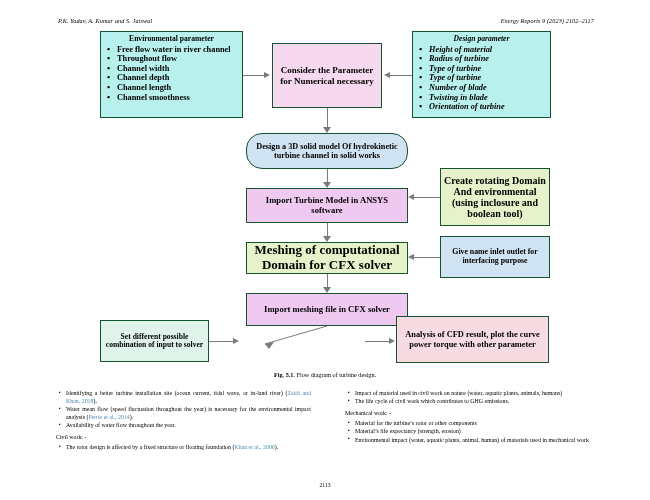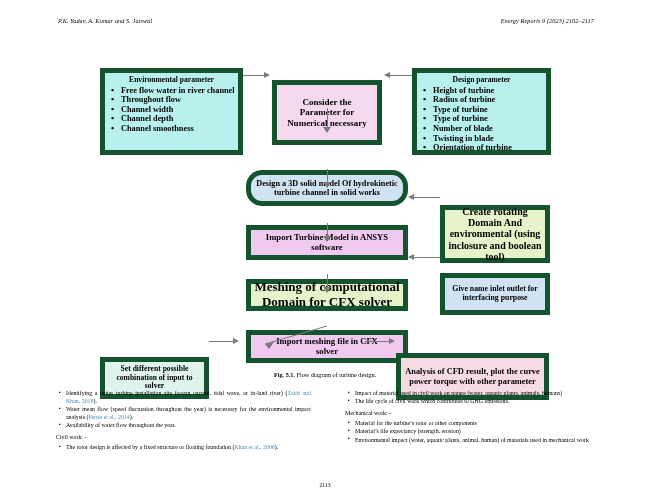--- a/index.html
+++ b/index.html
@@ -10,25 +10,24 @@
   .page{position:relative;width:650px;height:500px;}
 
   
   .runhead{position:absolute;top:17px;left:0;width:650px;height:12px;}
   .runhead .left{position:absolute;left:58px;top:0;font-size:6.2px;font-style:italic;letter-spacing:.1px;white-space:nowrap;}
   .runhead .right{position:absolute;right:56px;top:0;font-size:6.2px;font-style:italic;letter-spacing:.1px;white-space:nowrap;}
 
   
   .flow{position:absolute;left:0;top:28px;width:650px;height:345px;}
   .node{
-    position:absolute;box-sizing:border-box;border:5px solid #14532d;
+    position:absolute;box-sizing:border-box;border:1px solid #14532d;
     display:flex;flex-direction:column;align-items:center;justify-content:center;
     text-align:center;font-family:"Liberation Serif", serif;font-weight:bold;
     line-height:1.12;
-    margin-top:37px;
   }
 
   
   .paramtitle{font-weight:bold;font-size:7.6px;margin:0 0 1px 0;display:block;width:100%;text-align:center;}
   ul.plist{list-style:none;margin:0;padding:0 2px 0 12px;width:100%;text-align:left;}
   ul.plist li{position:relative;font-weight:bold;font-size:8.3px;line-height:1.16;margin:0;padding:0 0 0 2px;}
   ul.plist li:before{content:"\2022";position:absolute;left:-8px;top:-1px;font-size:9px;}
 
   
   .ln{position:absolute;background:#7a7a7a;}
@@ -67,28 +66,29 @@
 
   <div class="flow">
 
     <div class="node" style="left:100px;top:3px;width:143px;height:87px;background:#b7f0ec;align-items:flex-start;justify-content:flex-start;padding:3px 2px 2px 2px;">
       <span class="paramtitle">Environmental parameter</span>
       <ul class="plist">
         <li><span style="display:inline">Free flow water in river channel</span></li>
         <li>Throughout flow</li>
         <li>Channel width</li>
         <li>Channel depth</li>
+        <li>Channel length</li>
         <li>Channel smoothness</li>
       </ul>
     </div>
 
-    <div class="node" style="left:412px;top:3px;width:139px;height:87px;background:#b7f0ec;align-items:flex-start;justify-content:flex-start;padding:3px 2px 2px 2px;">
+    <div class="node" style="left:412px;top:3px;width:139px;height:87px;background:#b7f0ec;align-items:flex-start;justify-content:flex-start;padding:3px 2px 2px 2px;font-style:italic;">
       <span class="paramtitle" style="text-align:center;">Design parameter</span>
       <ul class="plist" style="padding-left:12px;">
-        <li>Height of turbine</li>
+        <li>Height of material</li>
         <li>Radius of turbine</li>
         <li>Type of turbine</li>
         <li>Type of turbine</li>
         <li>Number of blade</li>
         <li>Twisting in blade</li>
         <li>Orientation of turbine</li>
       </ul>
     </div>
 
     <div class="node" style="left:272px;top:15px;width:110px;height:65px;background:#f6d8ef;font-size:9px;padding:0 5px;">

